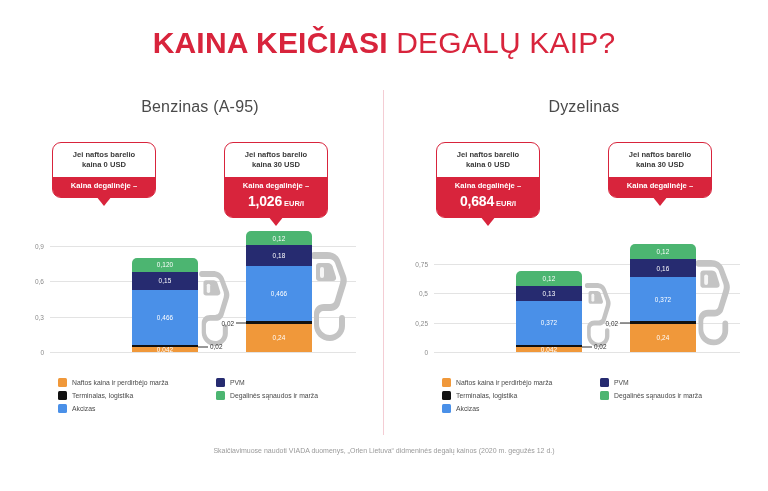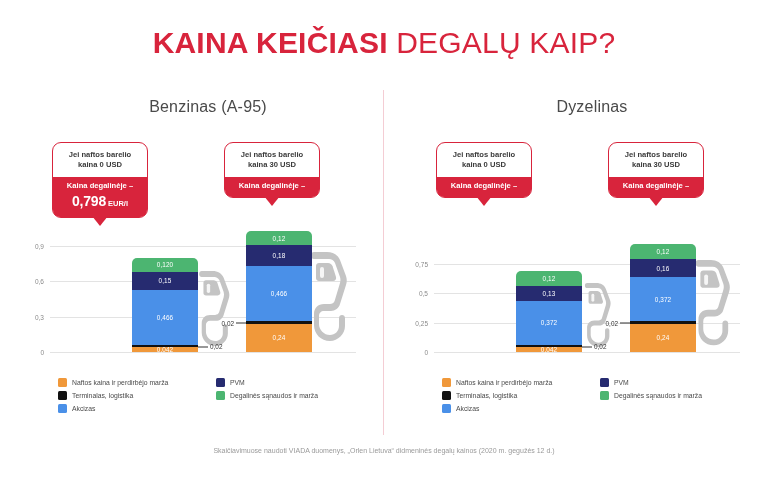--- a/index.html
+++ b/index.html
@@ -29,30 +29,30 @@
     width:1px;height:345px;
     background:#f4cdd4;
   }
 
   
   .panel{position:absolute;top:90px;width:384px;height:360px;}
   .panel.left{left:0;}
   .panel.right{left:384px;}
 
   .panel-title{
-    position:absolute;top:8px;left:16px;width:384px;
+    position:absolute;top:8px;left:8px;width:384px;
     text-align:center;
     font-size:16px;font-weight:400;color:#4a4a4a;
     letter-spacing:.2px;
   }
 
   
   .callout{
     position:absolute;
-    width:96px;
+    width:104px;
     border:1.6px solid #d8243c;
     border-radius:9px;
     background:#ffffff;
     box-sizing:border-box;
     overflow:visible;
   }
   .callout .c-top{
     padding:7px 4px 6px 4px;
     text-align:center;
     font-size:7.6px;font-weight:bold;color:#3a3a3a;
@@ -148,28 +148,28 @@
 
   <div class="divider"></div>
 
   <div id="panels-root">
       <div class="panel left">
         <div class="panel-title">Benzinas (A-95)</div>
         <div class="callout" style="left: 52px; top: 52px;">
           <div class="c-top">Jei naftos barelio<br>kaina 0 USD</div>
           <div class="c-bot">
             <span class="c-lab">Kaina degalinėje –</span>
-            <div><span class="c-val">0,798</span><span class="c-unit">EUR/l</span></div>
           </div>
           <div class="c-arrow"></div>
         </div>
         <div class="callout" style="left: 224px; top: 52px;">
           <div class="c-top">Jei naftos barelio<br>kaina 30 USD</div>
           <div class="c-bot">
             <span class="c-lab">Kaina degalinėje –</span>
+            <div><span class="c-val">1,026</span><span class="c-unit">EUR/l</span></div>
           </div>
           <div class="c-arrow"></div>
         </div>
         <div class="chart">
           <div class="plot">
             <div class="gridline" style="top: 112px;"></div>
             <div class="ytickwrap" style="top: 112px;">
               <div class="ytick">0</div>
             </div>
             <div class="gridline" style="top: 76.6316px;"></div>
@@ -256,20 +256,21 @@
             </div>
           </div>
         </div>
       </div>
       <div class="panel right">
         <div class="panel-title">Dyzelinas</div>
         <div class="callout" style="left: 52px; top: 52px;">
           <div class="c-top">Jei naftos barelio<br>kaina 0 USD</div>
           <div class="c-bot">
             <span class="c-lab">Kaina degalinėje –</span>
+            <div><span class="c-val">0,684</span><span class="c-unit">EUR/l</span></div>
           </div>
           <div class="c-arrow"></div>
         </div>
         <div class="callout" style="left: 224px; top: 52px;">
           <div class="c-top">Jei naftos barelio<br>kaina 30 USD</div>
           <div class="c-bot">
             <span class="c-lab">Kaina degalinėje –</span>
           </div>
           <div class="c-arrow"></div>
         </div>

